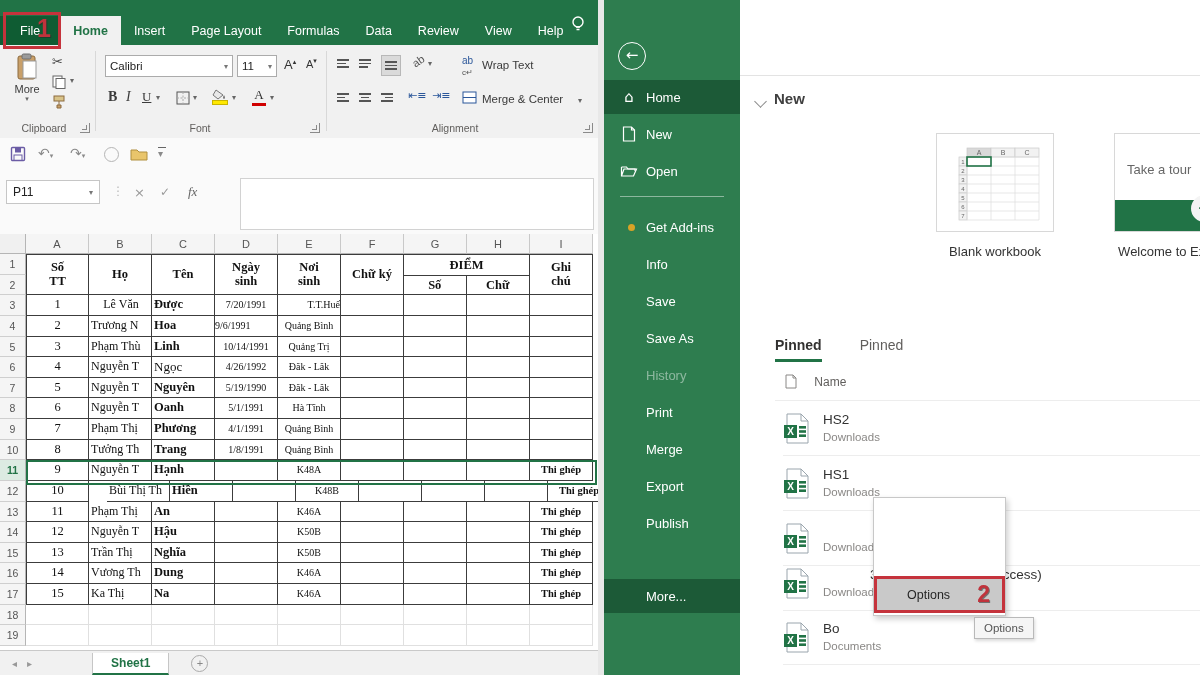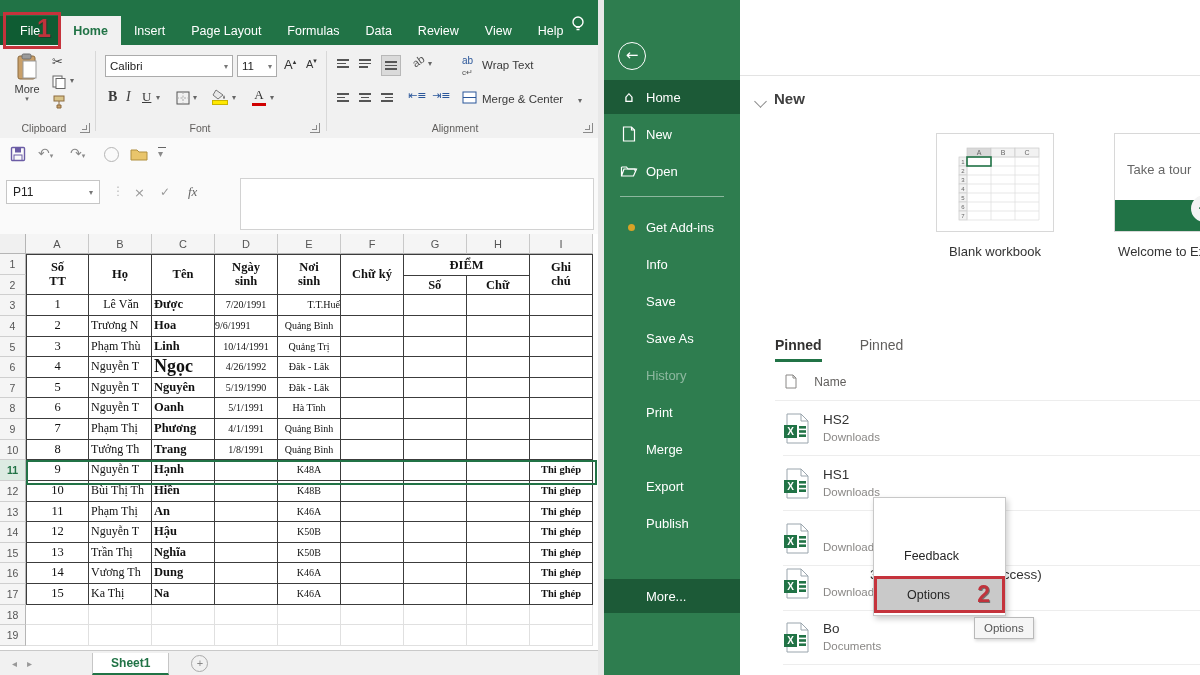--- a/index.html
+++ b/index.html
@@ -347,21 +347,21 @@
               <div class="dcell" style="font-size: 10px; text-align: center; line-height: 19.5px;">10/14/1991</div>
               <div class="dcell" style="font-size: 10px; text-align: center; line-height: 19.5px;">Quảng Trị</div>
               <div class="dcell" style=""></div>
               <div class="dcell" style=""></div>
               <div class="dcell" style=""></div>
               <div class="dcell" style="font-weight: bold; font-size: 10.5px; text-align: center; line-height: 19.5px;"></div>
             </div>
             <div class="drow" style="top: 103.15px;">
               <div class="dcell" style="font-size: 12.5px; text-align: center; line-height: 19.5px; border-left: 1px solid rgb(60, 60, 60);">4</div>
               <div class="dcell" style="font-size: 12px; padding-left: 2px; line-height: 19.5px;">Nguyễn T</div>
-              <div class="dcell" style="font-weight: bold; font-size: 18px; padding-left: 2px; line-height: 19.5px;">Ngọc</div>
+              <div class="dcell" style="font-weight: normal; font-size: 13px; padding-left: 2px; line-height: 19.5px;">Ngọc</div>
               <div class="dcell" style="font-size: 10px; text-align: center; line-height: 19.5px;">4/26/1992</div>
               <div class="dcell" style="font-size: 10px; text-align: center; line-height: 19.5px;">Đăk - Lăk</div>
               <div class="dcell" style=""></div>
               <div class="dcell" style=""></div>
               <div class="dcell" style=""></div>
               <div class="dcell" style="font-weight: bold; font-size: 10.5px; text-align: center; line-height: 19.5px;"></div>
             </div>
             <div class="drow" style="top: 123.78px;">
               <div class="dcell" style="font-size: 12.5px; text-align: center; line-height: 19.5px; border-left: 1px solid rgb(60, 60, 60);">5</div>
               <div class="dcell" style="font-size: 12px; padding-left: 2px; line-height: 19.5px;">Nguyễn T</div>
@@ -412,21 +412,21 @@
               <div class="dcell" style="font-weight: bold; font-size: 12.5px; padding-left: 2px; line-height: 19.5px;">Hạnh</div>
               <div class="dcell" style="font-size: 10px; text-align: center; line-height: 19.5px;"></div>
               <div class="dcell" style="font-size: 10px; text-align: center; line-height: 19.5px;">K48A</div>
               <div class="dcell" style=""></div>
               <div class="dcell" style=""></div>
               <div class="dcell" style=""></div>
               <div class="dcell" style="font-weight: bold; font-size: 10.5px; text-align: center; line-height: 19.5px;">Thi ghép</div>
             </div>
             <div class="drow" style="top: 226.93px;">
               <div class="dcell" style="font-size: 12.5px; text-align: center; line-height: 19.5px; border-left: 1px solid rgb(60, 60, 60);">10</div>
-              <div class="dcell" style="font-size: 12px; padding-left: 2px; line-height: 19.5px;">Bùi Thị Th</div>
+              <div class="dcell" style="font-size: 12px; padding-left: 2px; line-height: 19.5px; margin-left: 18px;">Bùi Thị Th</div>
               <div class="dcell" style="font-weight: bold; font-size: 12.5px; padding-left: 2px; line-height: 19.5px;">Hiền</div>
               <div class="dcell" style="font-size: 10px; text-align: center; line-height: 19.5px;"></div>
               <div class="dcell" style="font-size: 10px; text-align: center; line-height: 19.5px;">K48B</div>
               <div class="dcell" style=""></div>
               <div class="dcell" style=""></div>
               <div class="dcell" style=""></div>
               <div class="dcell" style="font-weight: bold; font-size: 10.5px; text-align: center; line-height: 19.5px;">Thi ghép</div>
             </div>
             <div class="drow" style="top: 247.56px;">
               <div class="dcell" style="font-size: 12.5px; text-align: center; line-height: 19.5px; border-left: 1px solid rgb(60, 60, 60);">11</div>
@@ -716,23 +716,20 @@
                 <rect x="16" y="17.2" width="7" height="2.6"></rect>
                 <rect x="16" y="21.4" width="7" height="2.6"></rect>
               </g>
             </svg>
             <div class="fname">Bo</div>
             <div class="floc">Documents</div>
           </div>
         </div>
 
       <div id="popup" class="abs">
-        <div class="pm-item" style="top:41px;">
-            <span>Feedback</span>
-          </div>
         <div class="pm-item opt ann-box" style="top:78px;height:37px;">
           <span>Options</span>
           <span class="ann-num" style="margin-left:auto;margin-right:12px;font-size:23px;">2</span>
         </div>
       </div>
       <div id="tooltip" class="abs"><span>Options</span></div>
     </div>
   </div>
 </div>
 

